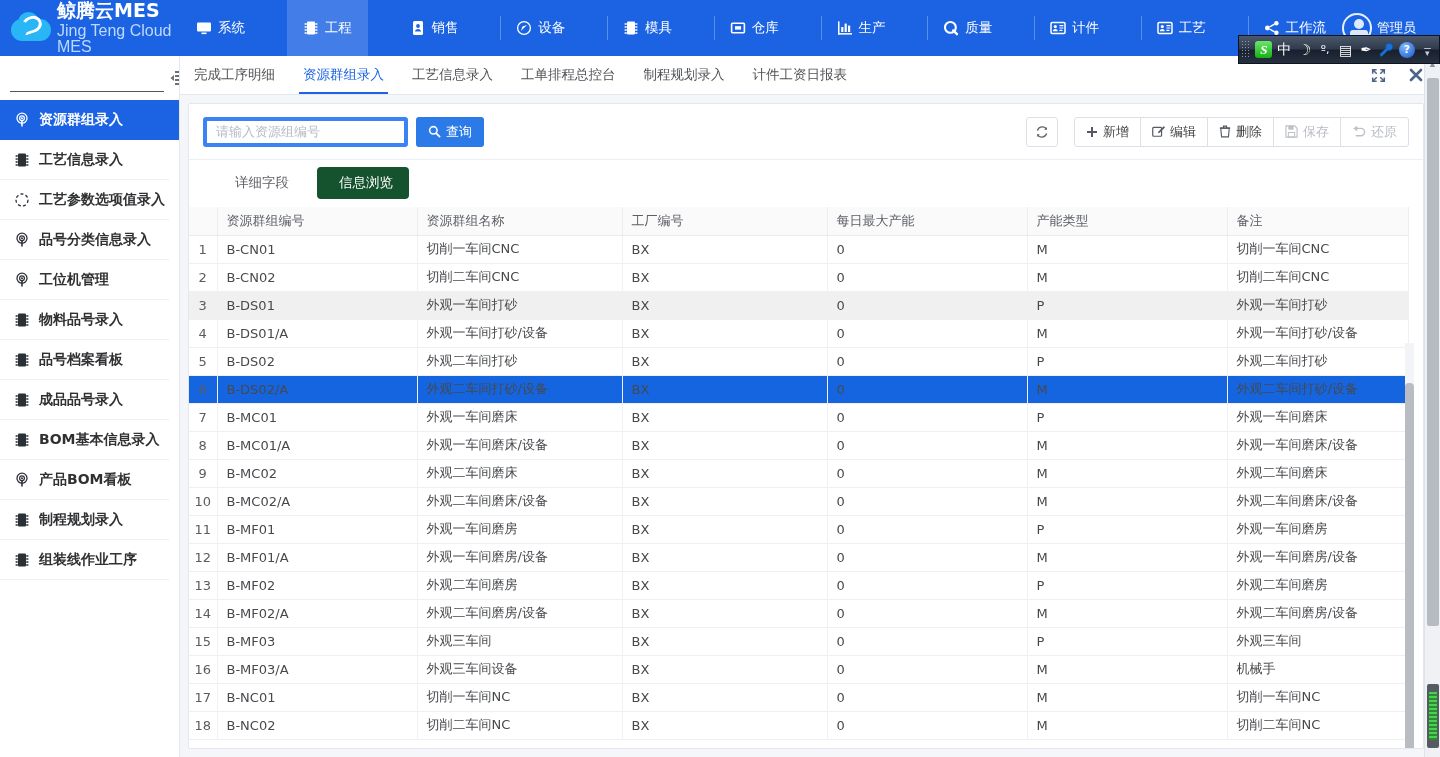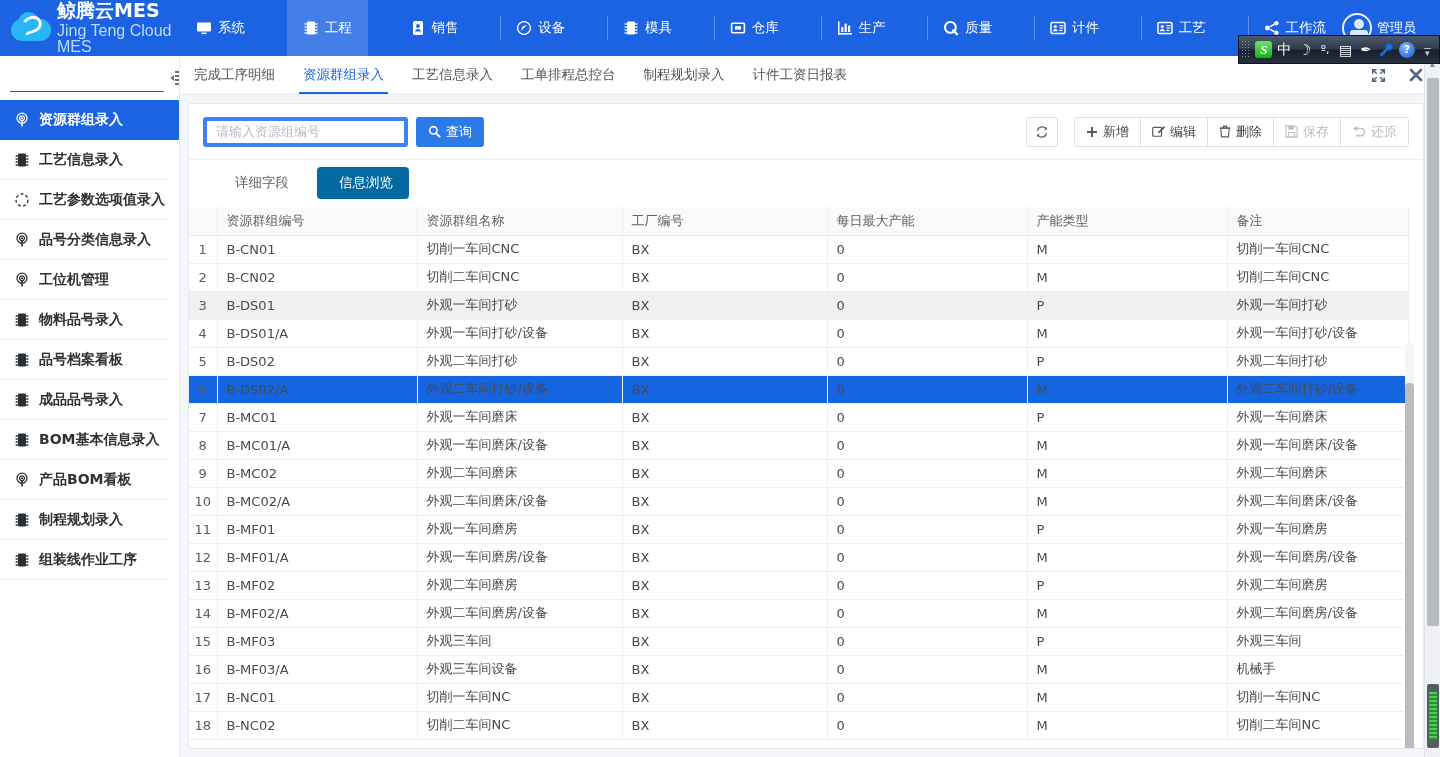--- a/index.html
+++ b/index.html
@@ -278,21 +278,21 @@
   #subtabs {
     height: 46px; display:flex; align-items:center;
     padding: 0 30px; gap: 12px;
   }
   .subtab {
     font-size: 13.5px; color: #606266; cursor:pointer;
     padding: 7px 16px; border-radius: 4px;
     font-family: Liberation Mono, monospace;
     text-align: right;
   }
-  .subtab.active { background:#0369a1; color:#fff;padding-left:22px; }
+  .subtab.active { background:#14532d; color:#fff;padding-left:22px; }
 
   
   #tablewrap {
     position:absolute; left:0; right:0; top:103px; bottom:0;
     overflow:hidden;
   }
   table#grid {
     border-collapse: collapse;
     width: 1219px;
     table-layout: fixed;

